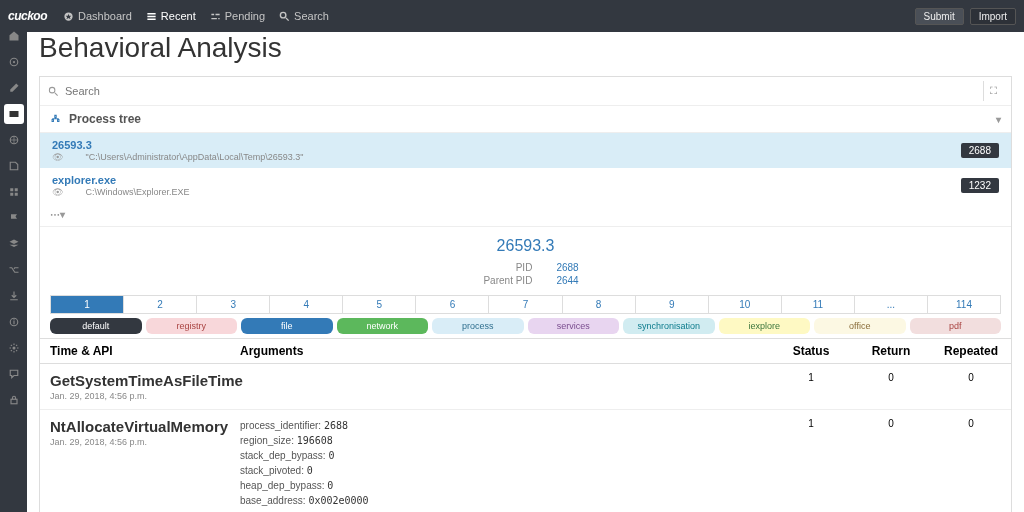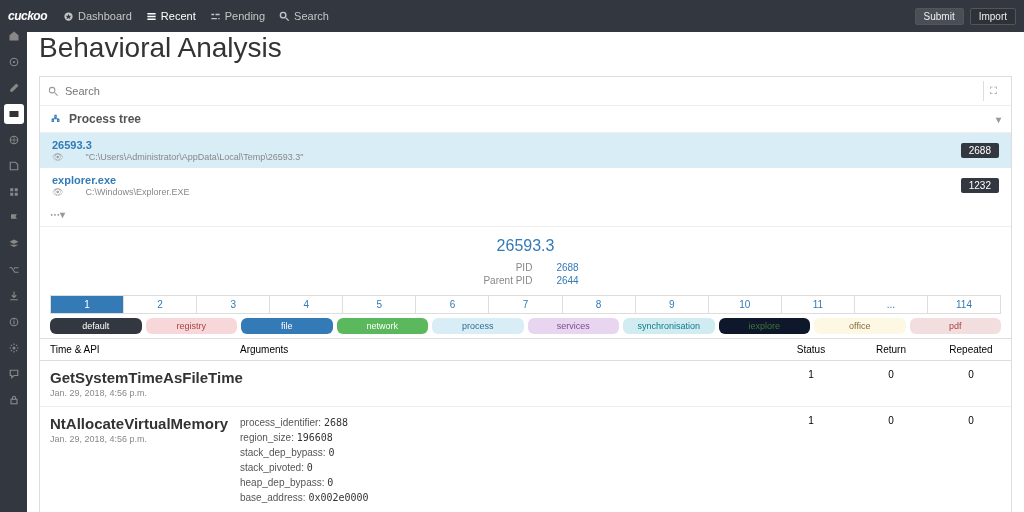--- a/index.html
+++ b/index.html
@@ -40,24 +40,24 @@
 .page-btn:first-child { border-left: 1px solid #ddd; background: #337ab7; color: #fff; }
 .filter-row { display: flex; gap: 4px; margin: 4px 10px 0; }
 .filter-btn { flex: 1; text-align: center; padding: 3px 0; font-size: 9px; border-radius: 6px; }
 .f-default { background: #333840; color: #fff; }
 .f-registry { background: #f8d7da; color: #a94442; }
 .f-file { background: #337ab7; color: #fff; }
 .f-network { background: #5cb85c; color: #fff; }
 .f-process { background: #d9edf7; color: #31708f; }
 .f-services { background: #e8d5f0; color: #7a4d8f; }
 .f-sync { background: #d1ecf1; color: #0c7b8c; }
-.f-iexplore { background: #0f172a; color: #3c763d; }
+.f-iexplore { background: #fef9c3; color: #3c763d; }
 .f-office { background: #fcf8e3; color: #8a6d3b; }
 .f-pdf { background: #f2dede; color: #a94442; }
-.table-header { display: flex; background: #fff; border-top: 1px solid #ddd; border-bottom: 1px solid #ddd; font-size: 10px; font-weight: normal; padding: 5px 0; margin-top: 4px; }
+.table-header { display: flex; background: #fff; border-top: 1px solid #ddd; border-bottom: 1px solid #ddd; font-size: 12px; font-weight: bold; padding: 5px 0; margin-top: 4px; }
 .col-time { width: 200px; padding-left: 10px; }
 .col-args { flex: 1; }
 .col-status { width: 80px; text-align: center; }
 .col-return { width: 80px; text-align: center; }
 .col-repeated { width: 80px; text-align: center; }
 .table-row { display: flex; border-bottom: 1px solid #eee; font-size: 10px; padding: 8px 0; }
 .api-name { font-weight: bold; font-size: 15px; color: #333; }
 .api-time { color: #888; font-size: 9px; margin-top: 2px; }
 .arg-line { line-height: 1.5; color: #555; }
 .arg-key { color: #555; }

